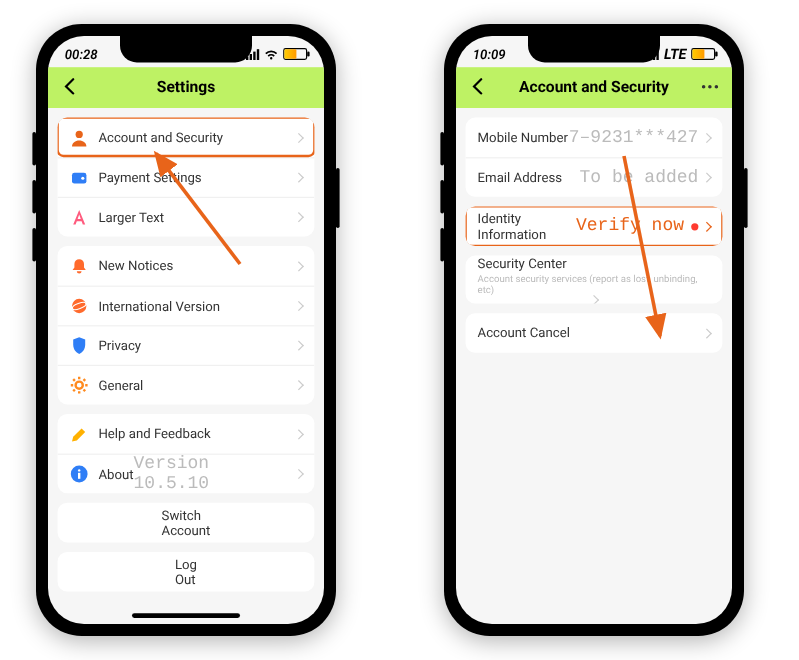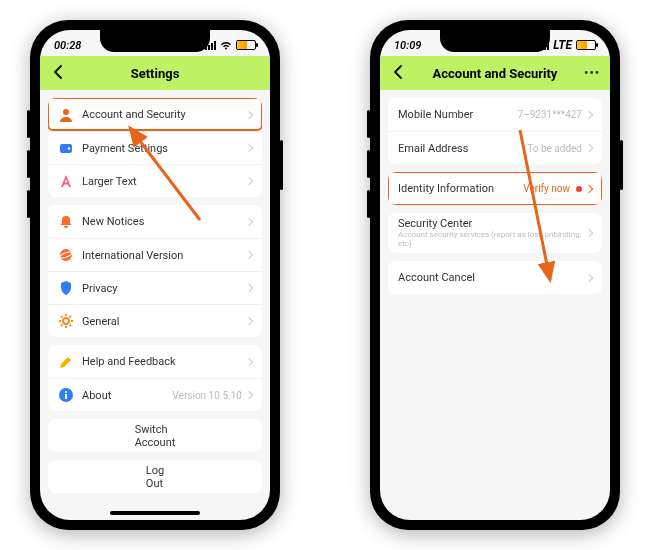--- a/index.html
+++ b/index.html
@@ -134,23 +134,23 @@
     position:relative;
   }
   .row + .row { border-top: 1px solid #f0f0f0; }
   .row .icon {
     width:16px; height:16px;
     margin-right:8px;
     display:flex; align-items:center; justify-content:center;
     flex-shrink:0;
   }
   .row .label { flex:1; }
-  .row .value { color:#bbb; font-size:10px; margin-right:4px; }
+  .row .value { color:#bbb; font-size:15px; margin-right:4px;font-family:Liberation Mono, monospace; }
   .row .sub { color:#bbb; font-size:8px; line-height:1.1; display:block; margin-top:1px;}
-  .row.tall { height:40px; }
+  .row.tall { height:40px;flex-direction:column; }
   .row .labelwrap { flex:1; display:flex; flex-direction:column; }
   .chev {
     width:6px; height:6px;
     border-top:1.5px solid #ccc;
     border-right:1.5px solid #ccc;
     transform: rotate(45deg);
     flex-shrink:0;
   }
   .chev.orange { border-color:#e8641a; }
   .dot-red {

